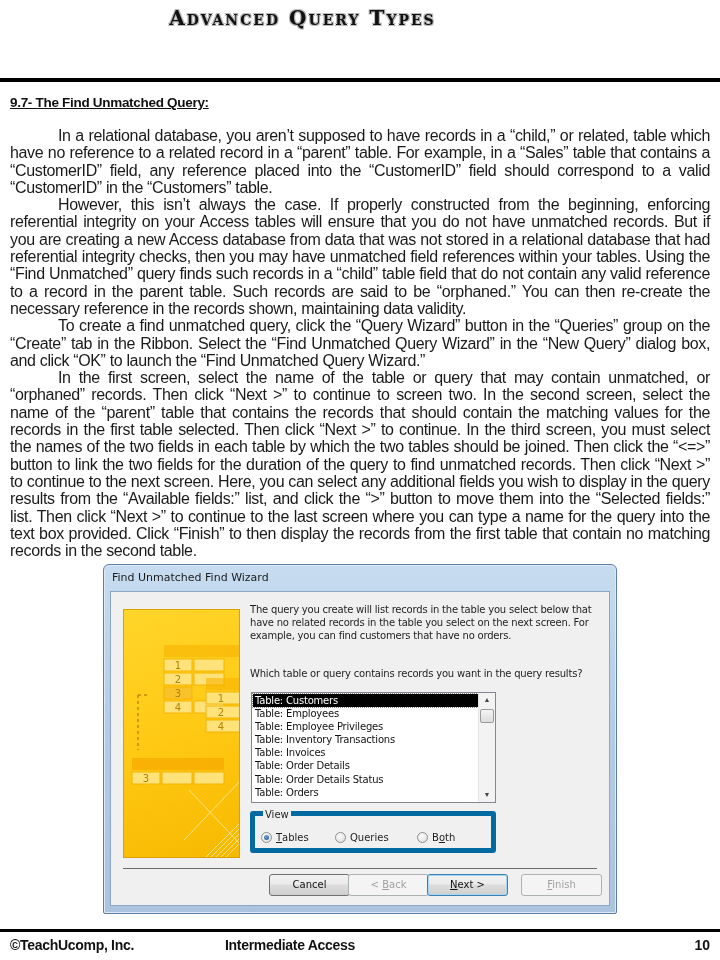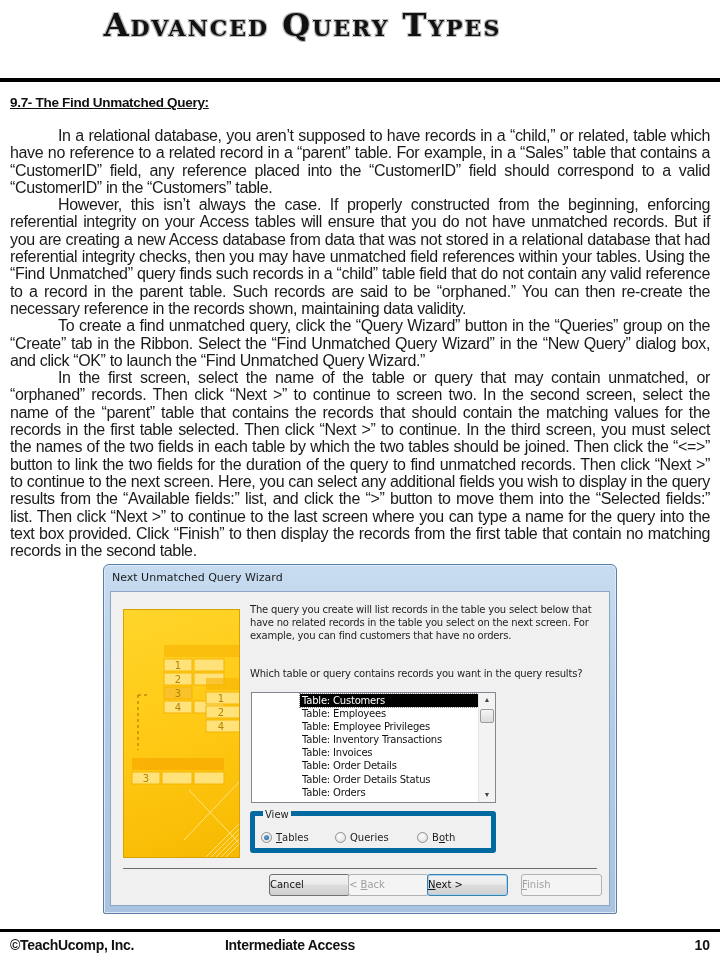--- a/index.html
+++ b/index.html
@@ -1,21 +1,21 @@
 <!DOCTYPE html>
 <html><head>
 <meta charset="utf-8">
 <style>
   * { box-sizing: border-box; margin: 0; padding: 0; }
   html, body { width: 720px; height: 960px; background: #ffffff; overflow: hidden; }
   body { position: relative; font-family: "Liberation Sans", sans-serif; color: #111; }
 
   .page-title {
     position: absolute; left: 0; top: 6px; width: 605px; text-align: center;
-    font-family: "DejaVu Serif", serif; font-weight: bold; font-size: 32px;
+    font-family: "DejaVu Serif", serif; font-weight: bold; font-size: 20px;
     letter-spacing: 2px; color: #111;
     font-variant: small-caps;
     text-shadow: 1px 1px 0 #bbb, -1px -1px 0 #bbb, 1px -1px 0 #bbb, -1px 1px 0 #bbb;
   }
   .title-rule { position: absolute; left: 0; top: 78px; width: 720px; height: 4px; background: #000; }
 
   .section-heading {
     position: absolute; left: 10px; top: 95px;
     font-family: "Liberation Sans", sans-serif; font-weight: bold; font-size: 13.5px;
     text-decoration: underline; letter-spacing: -0.3px;
@@ -57,21 +57,21 @@
   }
   .question-text {
     position: absolute; left: 139px; top: 76px; width: 360px;
     font-family: "DejaVu Sans", sans-serif; font-size: 10px; color: #1e1e1e; letter-spacing: -0.2px;
   }
 
   .table-listbox {
     position: absolute; left: 140px; top: 100px; width: 245px; height: 111px;
     background: #fff; border: 1px solid #828790; overflow: hidden;
   }
-  .listbox-items { position: absolute; left: 1px; top: 1px; width: 225px; padding-left: 47px; }
+  .listbox-items { position: absolute; left: 1px; top: 1px; width: 225px; }
   .listbox-item {
     height: 13.1px; line-height: 13px; padding-left: 2px;
     font-family: "DejaVu Sans", sans-serif; font-size: 10px; color: #111; white-space: nowrap;
     letter-spacing: -0.2px;
   }
   .listbox-item.selected { background: #000; color: #fff; outline: 1px dotted #888; }
   .listbox-scrollbar {
     position: absolute; right: 0; top: 0; width: 17px; height: 100%;
     background: #f3f3f3; border-left: 1px solid #e4e4e4;
   }
@@ -101,21 +101,21 @@
   .radio-dot.checked::after {
     content: ""; position: absolute; left: 2px; top: 2px; width: 5px; height: 5px; border-radius: 50%;
     background: radial-gradient(circle at 40% 35%, #6ea8e0, #1b4f8a);
   }
   .ul { text-decoration: underline; }
 
   .button-separator { position: absolute; left: 12px; right: 12px; top: 276px; height: 1px; background: #6c6c6c; }
 
   .btn {
     position: absolute; top: 282px; width: 81px; height: 22px; border-radius: 3px;
-    font-family: "DejaVu Sans", sans-serif; font-size: 10px; text-align: left; line-height: 20px;
+    font-family: "DejaVu Sans", sans-serif; font-size: 10px; text-align: center; line-height: 20px;
     border: 1px solid #707070; background: linear-gradient(180deg, #f2f2f2 0%, #ebebeb 45%, #dddddd 50%, #cfcfcf 100%);
     color: #111;
   }
   .btn.disabled { border-color: #adb2b5; background: #f4f4f4; color: #a0a0a0; }
   .btn.default { border-color: #3c7fb1; box-shadow: 0 0 0 1px #a7d6f1 inset; }
 </style>
 </head>
 <body>
 
 <div class="page-title">Advanced Query Types</div>
@@ -124,21 +124,21 @@
 <div class="section-heading">9.7- The Find Unmatched Query:</div>
 
 <div class="body-text">
   <p>In a relational database, you aren’t supposed to have records in a “child,” or related, table which have no reference to a related record in a “parent” table. For example, in a “Sales” table that contains a “CustomerID” field, any reference placed into the “CustomerID” field should correspond to a valid “CustomerID” in the “Customers” table.</p>
   <p>However, this isn’t always the case. If properly constructed from the beginning, enforcing referential integrity on your Access tables will ensure that you do not have unmatched records. But if you are creating a new Access database from data that was not stored in a relational database that had referential integrity checks, then you may have unmatched field references within your tables. Using the “Find Unmatched” query finds such records in a “child” table field that do not contain any valid reference to a record in the parent table. Such records are said to be “orphaned.” You can then re-create the necessary reference in the records shown, maintaining data validity.</p>
   <p>To create a find unmatched query, click the “Query Wizard” button in the “Queries” group on the “Create” tab in the Ribbon. Select the “Find Unmatched Query Wizard” in the “New Query” dialog box, and click “OK” to launch the “Find Unmatched Query Wizard.”</p>
   <p>In the first screen, select the name of the table or query that may contain unmatched, or “orphaned” records. Then click “Next &gt;” to continue to screen two. In the second screen, select the name of the “parent” table that contains the records that should contain the matching values for the records in the first table selected. Then click “Next &gt;” to continue. In the third screen, you must select the names of the two fields in each table by which the two tables should be joined. Then click the “&lt;=&gt;” button to link the two fields for the duration of the query to find unmatched records. Then click “Next &gt;” to continue to the next screen. Here, you can select any additional fields you wish to display in the query results from the “Available fields:” list, and click the “&gt;” button to move them into the “Selected fields:” list. Then click “Next &gt;” to continue to the last screen where you can type a name for the query into the text box provided. Click “Finish” to then display the records from the first table that contain no matching records in the second table.</p>
 </div>
 
 <div class="dialog">
-  <div class="dialog-titlebar">Next Unmatched Query Wizard</div>
+  <div class="dialog-titlebar">Find Unmatched Find Wizard</div>
   <div class="dialog-client">
 
     <div class="wizard-art">
       <svg width="117" height="249" viewBox="0 0 117 249">
 
         <rect x="40" y="35" width="80" height="12" fill="#f7b200" opacity="0.6"></rect>
         <g fill="#ffe27a" stroke="#f5b400" stroke-width="1">
           <rect x="40" y="49" width="28" height="12"></rect>
             <rect x="70" y="49" width="30" height="12"></rect>
           <rect x="40" y="63" width="28" height="12"></rect>

